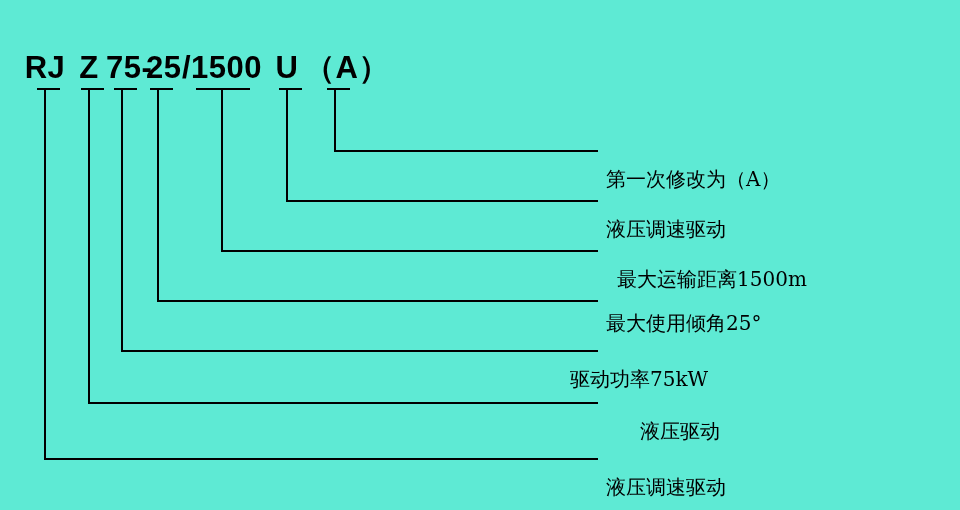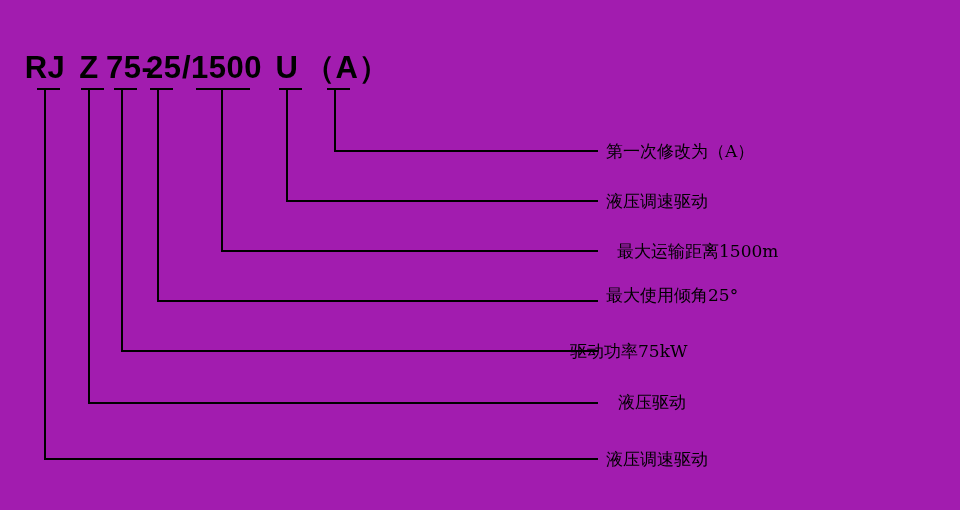--- a/index.html
+++ b/index.html
@@ -4,21 +4,21 @@
 <style>
   html, body {
     margin: 0;
     padding: 0;
     background: #ffffff;
   }
   #diagram-root {
     position: relative;
     width: 960px;
     height: 510px;
-    background: #a21caf;
+    background: #5eead4;
     overflow: hidden;
     font-family: "Liberation Sans", "DejaVu Sans", sans-serif;
   }
   
   #model-code {
     position: absolute;
     left: 0;
     top: 48px;
     height: 40px;
     display: flex;
@@ -49,24 +49,25 @@
     stroke-width: 1.6;
     fill: none;
     shape-rendering: crispEdges;
   }
   
   .callout-label {
     position: absolute;
     left: 606px;
     transform: translateY(-50%);
     font-family: "DejaVu Serif", "Liberation Serif", serif;
-    font-size: 17px;
+    font-size: 20px;
     color: #000000;
     white-space: nowrap;
     line-height: 1;
+    margin-top: 28px;
   }
 </style>
 </head>
 <body>
 
 <div id="diagram-root">
 
   <div id="model-code"><span class="code-seg" style="position: absolute; left: 20px; width: 50px;">RJ</span><span class="code-seg" style="position: absolute; left: 72px; width: 34px;">Z</span><span class="code-seg" style="position: absolute; left: 106px; width: 42px;">75-</span><span class="code-seg" style="position: absolute; left: 146px; width: 34px;">25</span><span class="code-seg" style="position: absolute; left: 178px; width: 88px;">/1500</span><span class="code-seg" style="position: absolute; left: 270px; width: 34px;">U</span><span class="code-seg" style="position: absolute; left: 304px; width: 70px;">（A）</span></div>
 
   <svg id="leader-svg" viewBox="0 0 960 510" xmlns="http://www.w3.org/2000/svg">
@@ -99,17 +100,17 @@
         <path d="M 45 89 L 45 459 L 598 459"></path>
       </g>
     </svg>
 
   <div id="callout-labels">
       <div class="callout-label" style="left: 606px; top: 151px;">第一次修改为（A）</div>
       <div class="callout-label" style="left: 606px; top: 201px; text-align: right;">液压调速驱动</div>
       <div class="callout-label" style="left: 617px; top: 251px;">最大运输距离1500m</div>
       <div class="callout-label" style="left: 606px; top: 295px;">最大使用倾角25°</div>
       <div class="callout-label" style="left: 570px; top: 351px;">驱动功率75kW</div>
-      <div class="callout-label" style="left: 618px; top: 403px; font-family: Liberation Mono, monospace;">液压驱动</div>
+      <div class="callout-label" style="left: 640px; top: 403px;">液压驱动</div>
       <div class="callout-label" style="left: 606px; top: 459px;">液压调速驱动</div>
     </div>
 
 </div>
 
 </body></html>

